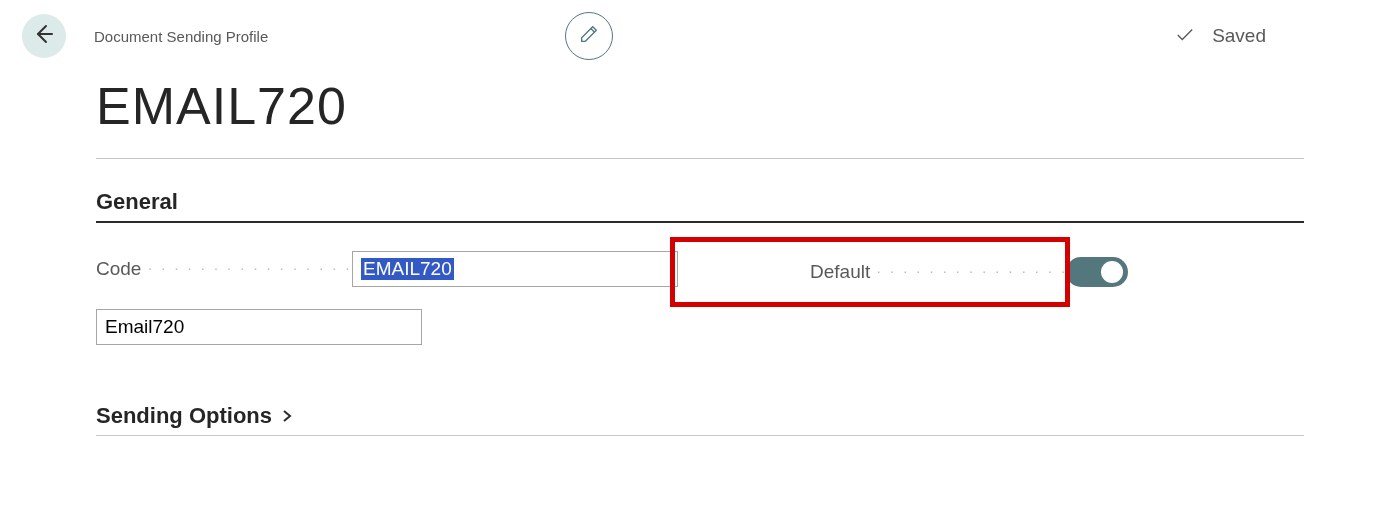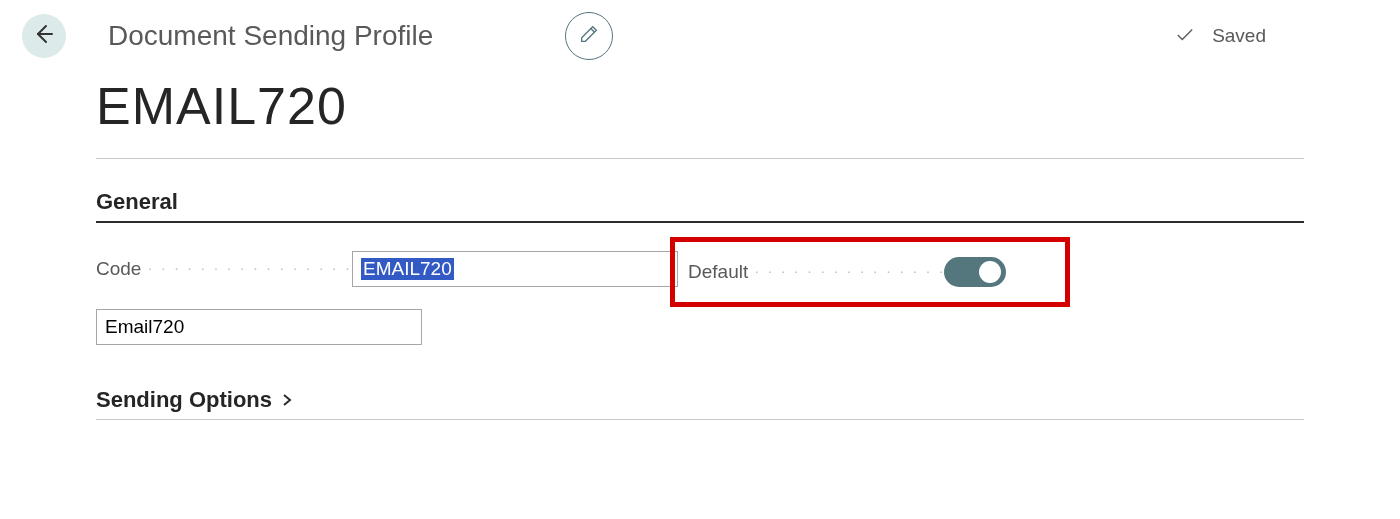--- a/index.html
+++ b/index.html
@@ -31,22 +31,22 @@
   }
   .back-btn {
     width: 44px; height: 44px;
     border-radius: 50%;
     background: var(--light-circle);
     display: flex; align-items: center; justify-content: center;
     cursor: pointer;
   }
   .back-btn svg { width: 24px; height: 24px; stroke: #333; }
   .page-type {
-    margin-left: 42px;
-    font-size: 28px;
+    margin-left: 28px;
+    font-size: 15px;
     color: var(--text-grey);
     white-space: nowrap;
   }
   .topbar-spacer { flex: 1; }
   .center-actions {
     position: absolute;
     left: 50%;
     transform: translateX(-50%);
     display: flex;
     align-items: center;
@@ -176,21 +176,21 @@
 
   
   .red-box {
     position: absolute;
     border: 5px solid #d40000;
     pointer-events: none;
   }
 
   
   .sending-section {
-    margin-top: 42px;
+    margin-top: 58px;
   }
   .sending-header {
     display: flex;
     align-items: center;
     font-size: 22px;
     font-weight: 600;
     padding-bottom: 6px;
     border-bottom: 1px solid var(--divider);
     gap: 8px;
     cursor: pointer;
@@ -285,21 +285,21 @@
         <div class="field-input code-selected" style="display:flex;align-items:center;">
           <span class="code-value-wrapper">EMAIL720</span>
         </div>
       </div>
       <div class="field">
         <input class="field-input" value="Email720" style="">
       </div>
     </div>
 
     <div class="fields-col" style="position:relative;">
-      <div class="field" style="padding:6px 10px;">
+      <div class="field" style="padding:6px 10px;justify-content:center;">
         <div class="field-label"><span>Default</span></div>
         <div class="toggle">
           <div class="knob"></div>
         </div>
       </div>
 
       <div class="red-box" style="left:-8px; top:-14px; width:400px; height:70px;"></div>
     </div>
   </div>
 

